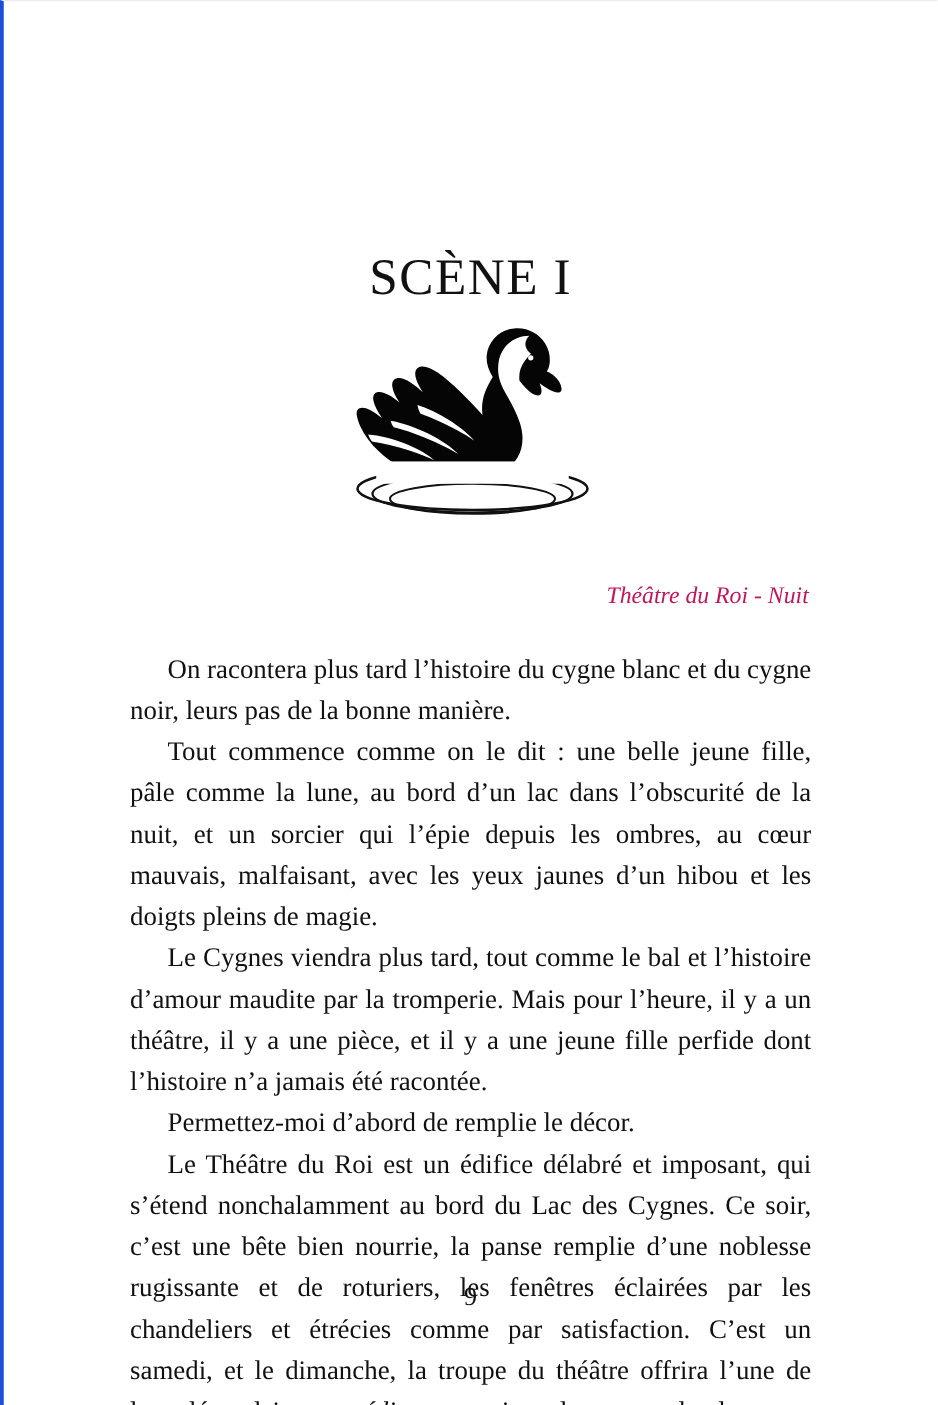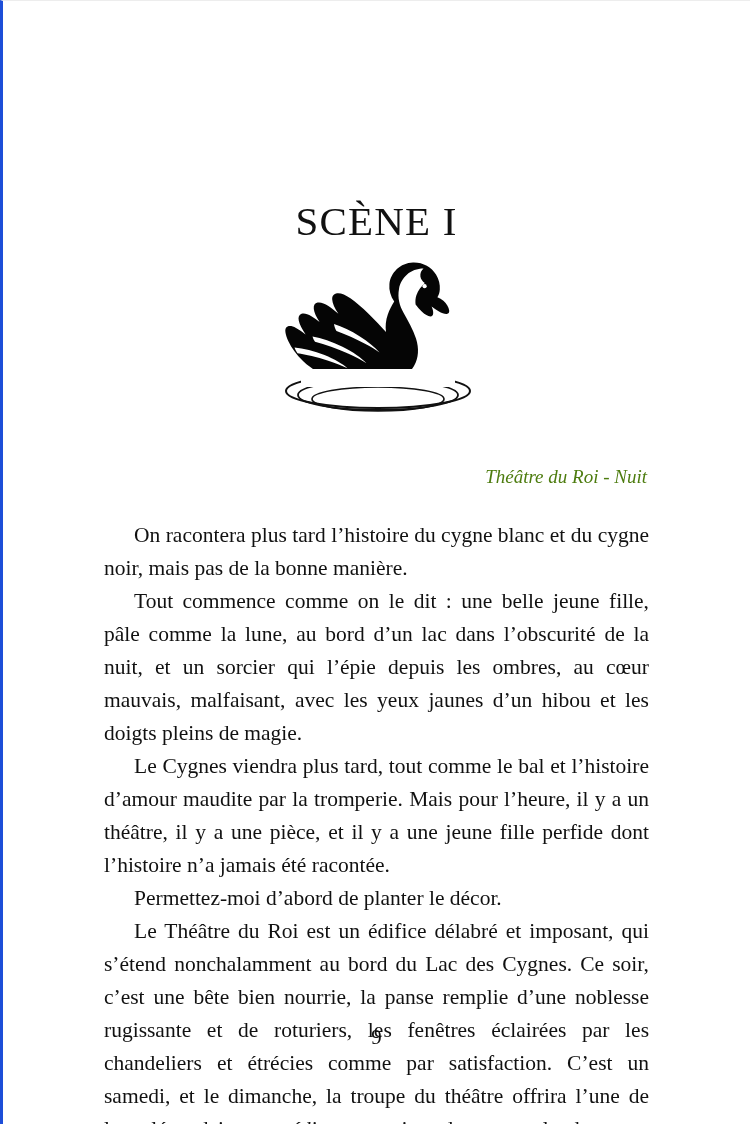--- a/index.html
+++ b/index.html
@@ -52,21 +52,21 @@
   }
 
   
   .setting-line {
     margin: 46px 0 0 0;
     padding-right: 103px;
     text-align: right;
     font-style: italic;
     font-size: 19px;
     line-height: 1.2;
-    color: #4d7c0f;
+    color: #be185d;
   }
 
   
   .body-text {
     margin: 30px auto 0 auto;
     width: 545px;
     font-size: 21.5px;
     line-height: 33px;
     text-align: justify;
     text-justify: inter-word;
@@ -184,22 +184,22 @@
       <ellipse cx="105" cy="22" rx="92" ry="17" fill="none" stroke="#111111" stroke-width="2.0"></ellipse>
       <ellipse cx="105" cy="26" rx="80" ry="15" fill="none" stroke="#111111" stroke-width="1.8"></ellipse>
       <ellipse cx="105" cy="30" rx="66" ry="12" fill="none" stroke="#111111" stroke-width="1.6"></ellipse>
       <rect x="28" y="0" width="154" height="18" fill="#ffffff"></rect>
     </svg>
   </div>
 
   <div class="setting-line">Théâtre du Roi - Nuit</div>
 
   <div class="body-text">
-    <p><span>On racontera plus tard l’histoire du cygne blanc et du cygne noir, mais pas de la bonne manière.</span></p>
+    <p><span>On racontera plus tard l’histoire du cygne blanc et du cygne noir, leurs pas de la bonne manière.</span></p>
     <p><span>Tout commence comme on le dit : une belle jeune fille, pâle comme la lune, au bord d’un lac dans l’obscurité de la nuit, et un sorcier qui l’épie depuis les ombres, au cœur mauvais, malfaisant, avec les yeux jaunes d’un hibou et les doigts pleins de magie.</span></p>
     <p><span>Le Cygnes viendra plus tard, tout comme le bal et l’histoire d’amour maudite par la tromperie. Mais pour l’heure, il y a un théâtre, il y a une pièce, et il y a une jeune fille perfide dont l’histoire n’a jamais été racontée.</span></p>
-    <p><span>Permettez-moi d’abord de planter le décor.</span></p>
+    <p><span>Permettez-moi d’abord de remplie le décor.</span></p>
     <p><span>Le Théâtre du Roi est un édifice délabré et imposant, qui s’étend nonchalamment au bord du Lac des Cygnes. Ce soir, c’est une bête bien nourrie, la panse remplie d’une noblesse rugissante et de roturiers, les fenêtres éclairées par les chandeliers et étrécies comme par satisfaction. C’est un samedi, et le dimanche, la troupe du théâtre offrira l’une de leurs légendaires </span><em>tragédies en musique</em><span> dans une splendeur</span></p>
   </div>
 
   <div class="folio">9</div>
 
 </div>
 
 </body></html>

